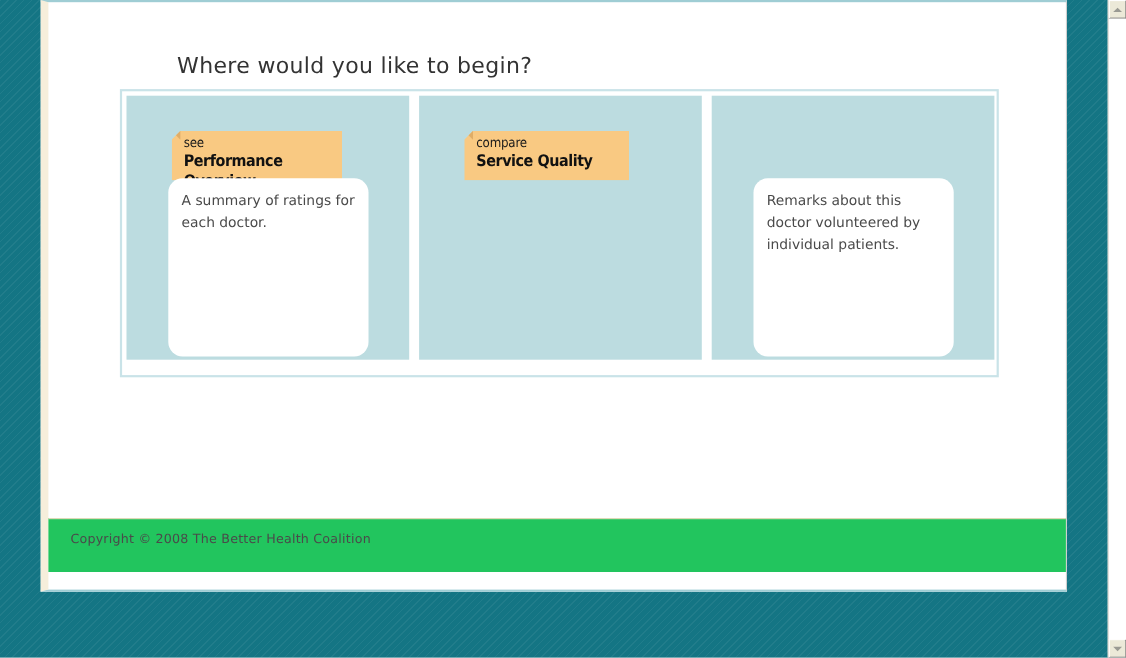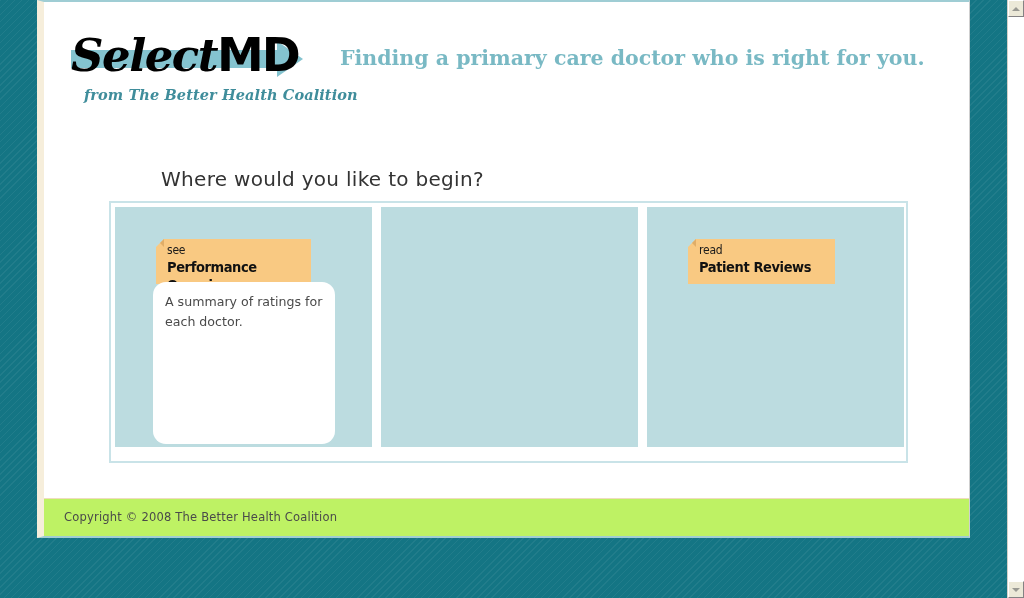--- a/index.html
+++ b/index.html
@@ -224,24 +224,24 @@
   }
 
   
   .card.c2 .card-tab { width: 150px; }
   .card.c3 .card-tab { width: 147px; }
 
   
   #footer {
     position: absolute;
     left: 0;
-    bottom: 0;
+    bottom: 16px;
     width: 100%;
-    height: 38px;
-    background: #bef264;
+    height: 49px;
+    background: #22c55e;
     border-top: 1px solid #efdcbe;
   }
   #footer-text {
     position: absolute;
     left: 20px;
     top: 11px;
     font-family: "DejaVu Sans", sans-serif;
     font-size: 11.5px;
     color: #4a4a4a;
     letter-spacing: 0.2px;
@@ -288,60 +288,50 @@
     background: #ffffff;
   }
 </style>
 </head>
 <body>
 
 <div id="desktop">
 
   <div id="page">
 
-    <div id="header">
-
-      <div id="logo-block">
-        <div id="logo-bar"></div>
-        <div id="logo-arrowhead"></div>
-        <div id="logo-word">
-          <span id="logo-select">Select</span><span id="logo-md">MD</span>
-        </div>
-        <div id="logo-sub">from The Better Health Coalition</div>
-      </div>
-
-      <div id="tagline">Finding a primary care doctor who is right for you.</div>
-    </div>
 
     <div id="main">
 
       <h1 id="section-title">Where would you like to begin?</h1>
 
       <div id="cards-frame">
         <div id="cards-row">
 
           <div class="card c1">
             <div class="card-tab">
               <div class="card-tab-fold"></div>
               <div class="card-kicker">see</div>
               <div class="card-heading">Performance Overview</div>
             </div>
             <div class="card-body">
               <div class="card-text">A summary of ratings for each doctor.</div>
             </div>
           </div>
 
           <div class="card c2">
-          </div>
-
-          <div class="card c3">
             <div class="card-tab">
               <div class="card-tab-fold"></div>
-              <div class="card-kicker">read</div>
-              <div class="card-heading">Patient Reviews</div>
+              <div class="card-kicker">compare</div>
+              <div class="card-heading">Service Quality</div>
+            </div>
+          </div>
+
+          <div class="card c3">
+            <div class="card-body">
+              <div class="card-text">Remarks about this doctor volunteered by individual patients.</div>
             </div>
           </div>
 
         </div>
       </div>
     </div>
 
     <div id="footer">
       <div id="footer-text">Copyright © 2008 The Better Health Coalition</div>
     </div>

